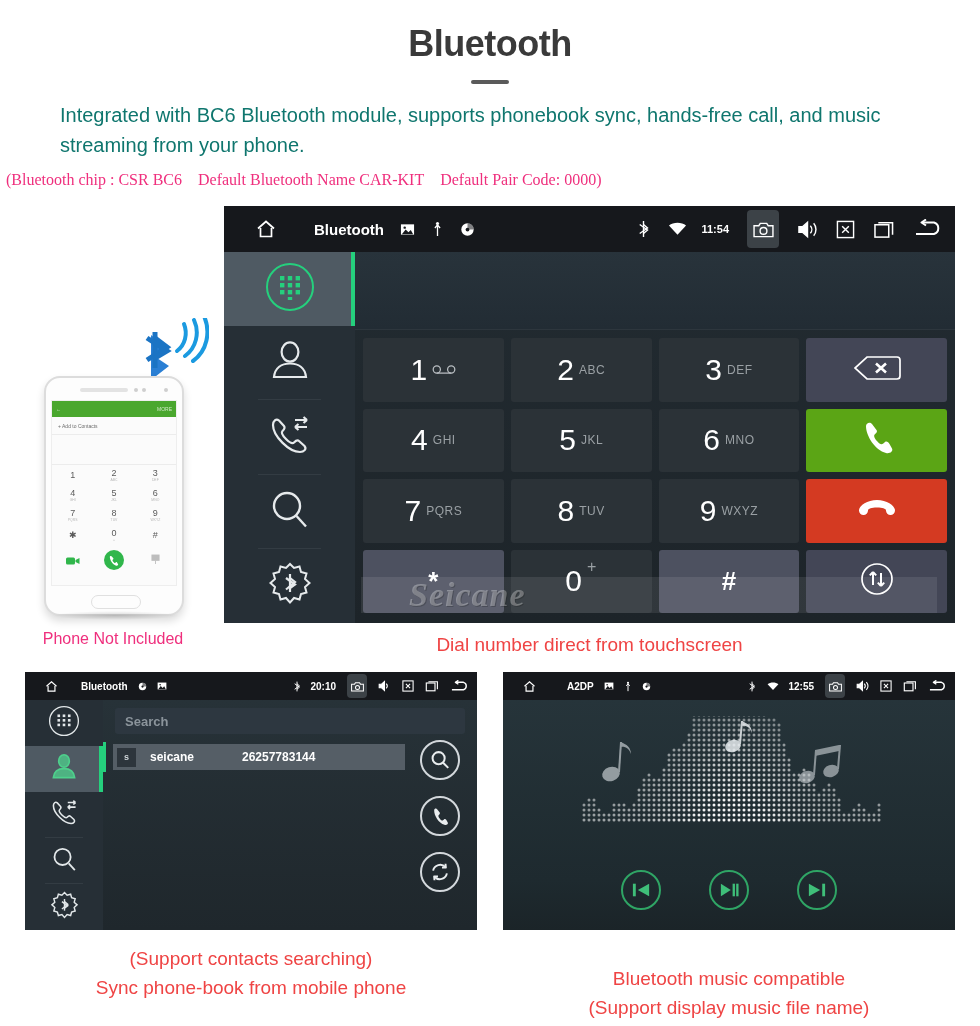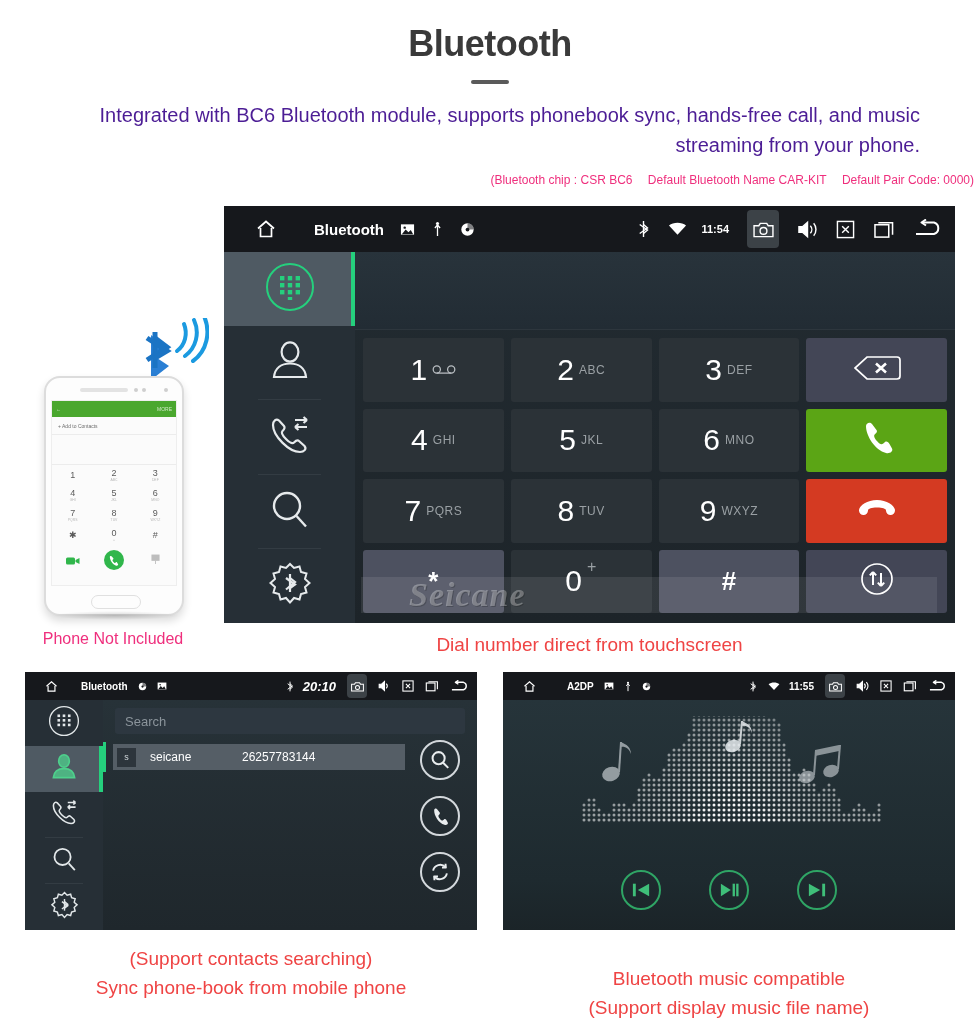--- a/index.html
+++ b/index.html
@@ -20,34 +20,35 @@
     color: #3a3a3a;
     letter-spacing: -0.5px;
     margin: 22px 0 0 0;
     line-height: 44px;
   }
   .title-rule {
     width: 38px; height: 4px; background: #5a5a5a;
     margin: 14px auto 0 auto; border-radius: 2px;
   }
   .subtitle {
-    text-align: right;
+    text-align: left;
     font-size: 20px;
-    color: #4c1d95;
+    color: #0f766e;
     line-height: 30px;
     margin: 16px auto 0 auto;
     width: 860px;
   }
   .spec-line {
-    text-align: right;
-    font-size: 12px;
+    text-align: left;
+    font-size: 16px;
     color: #ef2f7d;
     margin-top: 6px;
     white-space: nowrap;
     line-height: 28px;
+    font-family: Liberation Serif, serif;
   }
   .spec-line span { margin: 0 6px; }
 
   
   .unit { position: absolute; background: #232b30; overflow: hidden; }
   .statusbar {
     background: #16181c;
     display: flex; align-items: center;
     color: #ffffff;
     width: 100%;
@@ -166,22 +167,22 @@
     background: radial-gradient(ellipse at center, rgba(0,0,0,.16) 0%, rgba(0,0,0,0) 70%); }
   #phone-note { position: absolute; left: 18px; top: 630px; width: 190px;
     text-align: center; font-size: 16px; color: #ef2f7d; }
 
   
   #pb-unit { left: 25px; top: 672px; width: 452px; height: 258px; }
   #pb-unit .statusbar { height: 28px; padding: 0 9px; }
   #pb-unit .sb-title { font-size: 10px; margin-left: 22px; }
   #pb-unit .sb-left .sb-ic { margin-left: 10px; }
   #pb-unit .sb-right .sb-ic { margin-left: 11px; }
-  #pb-unit .sb-clock { font-size: 13px; font-weight: bold; margin-left: 9px; font-style: italic; }
-  .pb-body { display: flex; height: 230px; background: #0f766e; }
+  #pb-unit .sb-clock { font-size: 10px; font-weight: bold; margin-left: 9px; }
+  .pb-body { display: flex; height: 230px; background: #0f766e; font-weight: bold; }
   .pb-side { width: 78px; flex: none; background: #262f36;
     display: flex; flex-direction: column; }
   .pb-main { flex: 1; position: relative;
     background: linear-gradient(180deg,#273238 0%,#1f272c 100%); }
   .search-field {
     position: absolute; left: 12px; top: 8px; right: 12px; height: 26px;
     background: #2d3740; border-radius: 3px;
     display: flex; align-items: center; padding: 0 10px;
     color: #8b949b; font-size: 13px;
   }
@@ -778,21 +779,21 @@
           <path d="M6 1 V17"></path>
             <path d="M6 4.5 L10 8 L2.2 13.5"></path>
             <path d="M6 13.5 L10 10 L2.2 4.5"></path>
         </svg>
       </span>
       <span class="sb-ic">
         <svg width="12" height="9" viewBox="0 0 20 14">
             <path d="M1 3.2 C5.5 -0.6 14.5 -0.6 19 3.2 L10 13 Z" fill="#fff"></path>
           </svg>
       </span>
-      <span class="sb-clock">11:55</span>
+      <span class="sb-clock">12:55</span>
       <span class="sb-ic sb-cam" style="width:20px;height:24px;">
         <svg width="13" height="11" viewBox="0 0 22 18" stroke="#fff" stroke-width="1.7" fill="none">
           <path d="M1 5 H6 L7.6 2.5 H14.4 L16 5 H21 V16.5 H1 Z"></path>
             <circle cx="11" cy="10.5" r="3.4"></circle>
         </svg>
       </span>
       <span class="sb-ic">
         <svg width="13" height="12" viewBox="0 0 22 20" stroke="#fff" stroke-width="1.8" fill="none">
           <path d="M2 7 H6 L11 2.5 V17.5 L6 13 H2 Z" fill="#fff"></path>
             <path d="M14 6 A6 6 0 0 1 14 14"></path>

